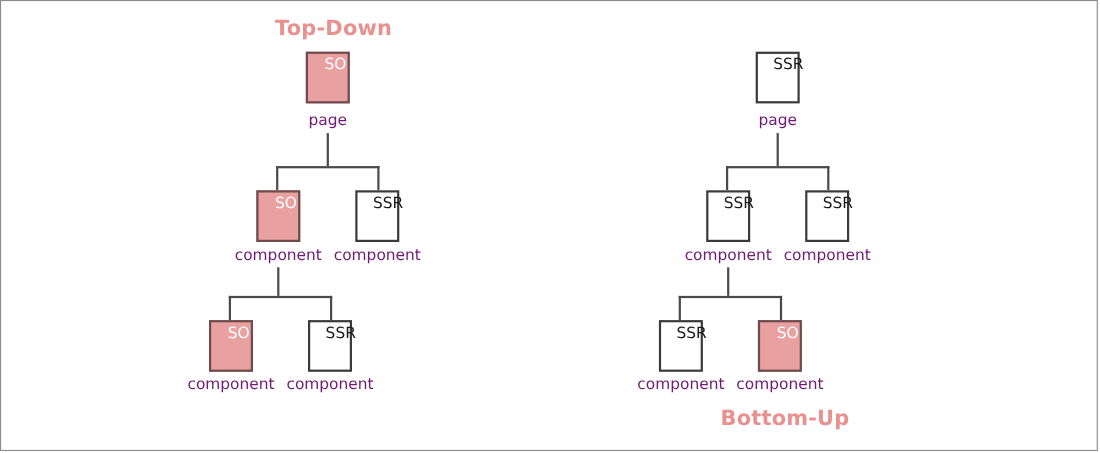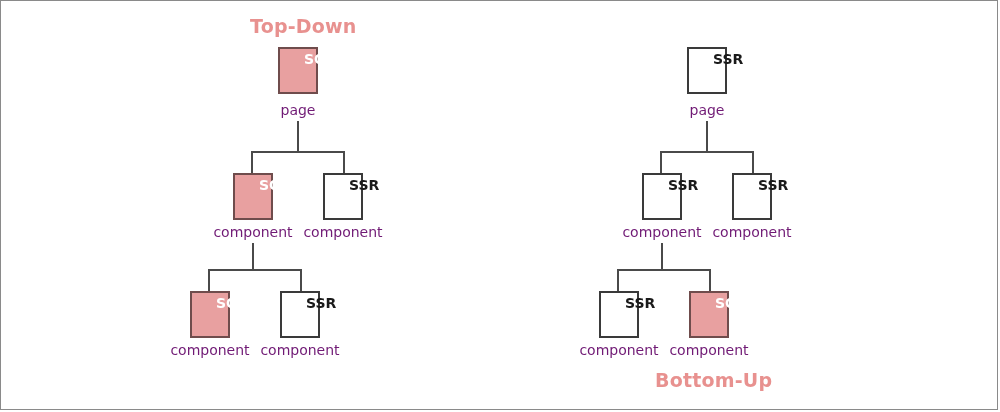--- a/index.html
+++ b/index.html
@@ -34,24 +34,24 @@
     box-sizing:border-box;
     border:2px solid #3a3a3a;
     background:#ffffff;
   }
   .node-box.filled {
     background:#e8a0a0;
     border-color:#6f4c4c;
   }
   .node-code {
     position:absolute;
-    left:12px; right:0; top:3px;
+    left:2px; right:0; top:3px;
     text-align:center;
     font-size:14px;
-    font-weight:bold;
+    font-weight:normal;
     color:#1a1a1a;
     line-height:15px;
     padding-left:12px;
   }
   .node-box.filled .node-code { color:#ffffff; }
 
   .node-label {
     position:absolute;
     font-size:14px;
     color:#701a75;

